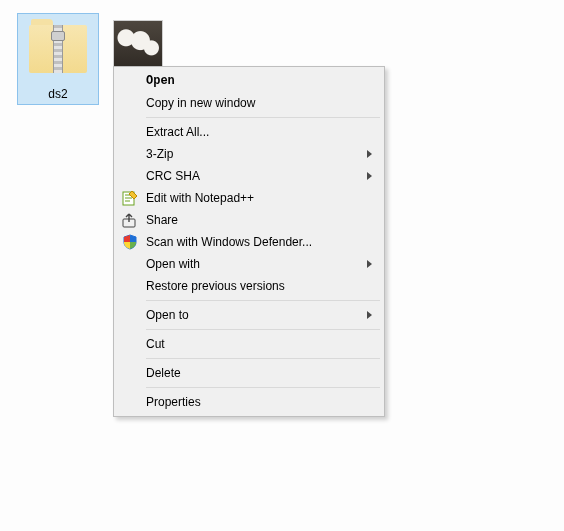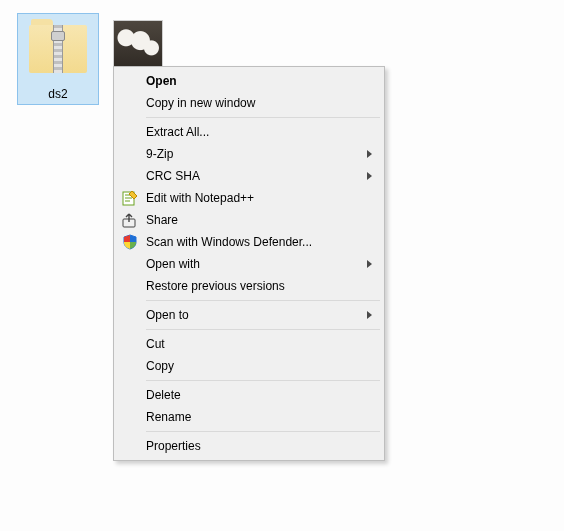--- a/index.html
+++ b/index.html
@@ -105,21 +105,21 @@
 }
 .menu-item {
   display: flex;
   align-items: center;
   height: 22px;
   padding: 0 24px 0 30px;
   position: relative;
   cursor: default;
 }
 .menu-item .label { flex: 1; white-space: nowrap; }
-.menu-item.bold .label { font-weight: 600; }
+.menu-item.bold .label { font-weight: 600; font-family: Liberation Mono, monospace; }
 .menu-item .arrow {
   position: absolute;
   right: 10px; top: 50%;
   transform: translateY(-50%);
   width: 0; height: 0;
   border-top: 4px solid transparent;
   border-bottom: 4px solid transparent;
   border-left: 5px solid #4a4a4a;
 }
 .menu-item .micon {
@@ -170,21 +170,21 @@
     <div class="menu-item">
       <span class="label">Copy in new window</span>
     </div>
 
     <div class="sep"></div>
 
     <div class="menu-item">
       <span class="label">Extract All...</span>
     </div>
     <div class="menu-item">
-      <span class="label">9-Zip</span>
+      <span class="label">3-Zip</span>
       <span class="arrow"></span>
     </div>
     <div class="menu-item">
       <span class="label">CRC SHA</span>
       <span class="arrow"></span>
     </div>
     <div class="menu-item">
       <span class="micon">
         <svg width="16" height="16" viewBox="0 0 16 16">
             <rect x="1" y="2" width="11" height="13" fill="#fff" stroke="#6aa221"></rect>
@@ -230,31 +230,25 @@
     <div class="menu-item">
       <span class="label">Open to</span>
       <span class="arrow"></span>
     </div>
 
     <div class="sep"></div>
 
     <div class="menu-item">
       <span class="label">Cut</span>
     </div>
-    <div class="menu-item">
-      <span class="label">Copy</span>
-    </div>
 
     <div class="sep"></div>
 
     <div class="menu-item">
       <span class="label">Delete</span>
-    </div>
-    <div class="menu-item">
-      <span class="label">Rename</span>
     </div>
 
     <div class="sep"></div>
 
     <div class="menu-item">
       <span class="label">Properties</span>
     </div>
 
   </div>
 </div>

